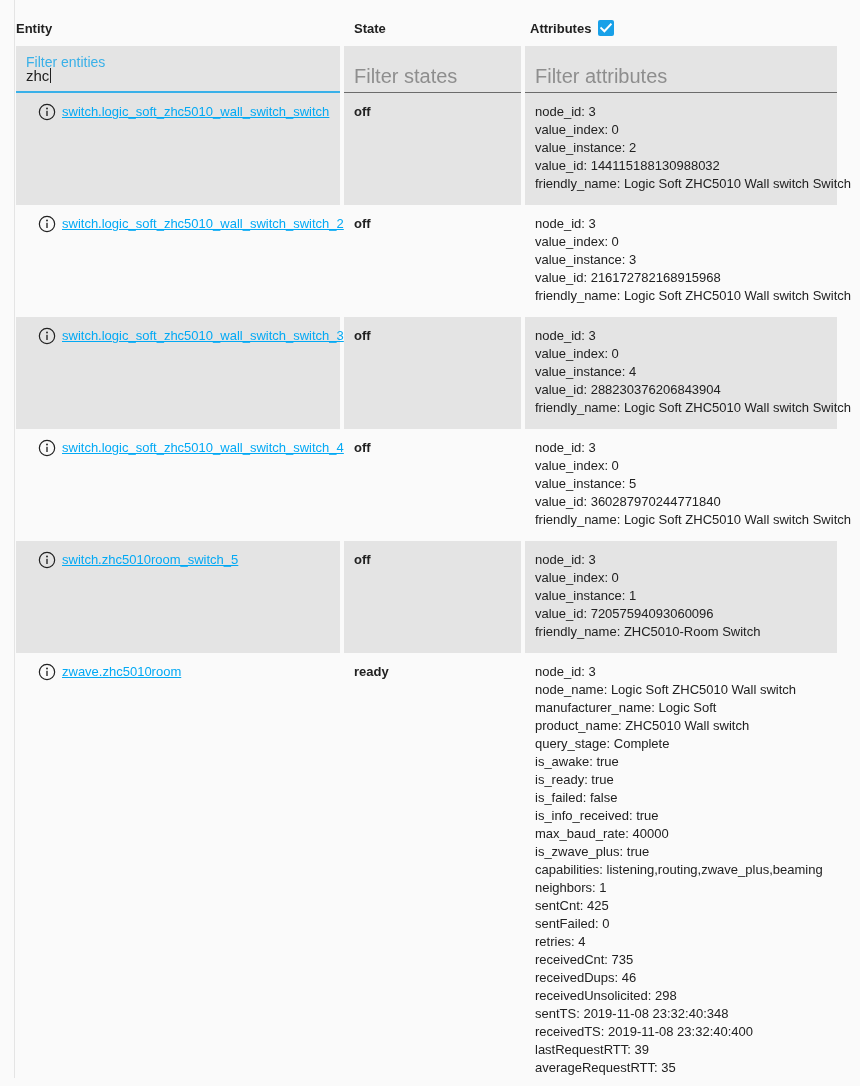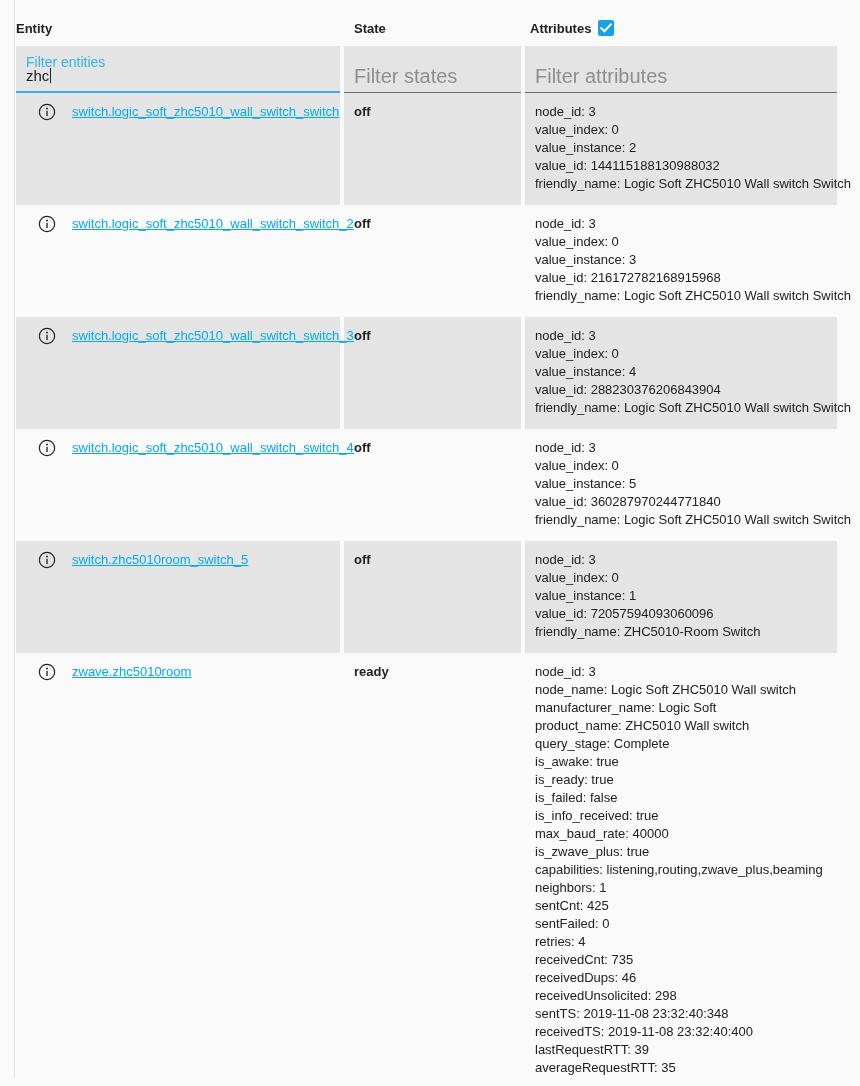--- a/index.html
+++ b/index.html
@@ -171,21 +171,21 @@
   tbody.data tr.even td { background: #fafafa; }
 
   td.cell-entity {
     padding-left: 22px !important;
     white-space: nowrap;
     overflow: visible;
   }
   .entity-inner {
     display: flex;
     align-items: flex-start;
-    gap: 16px;
+    gap: 6px;
     white-space: nowrap;
   }
   .info-icon {
     flex: none;
     width: 18px;
     height: 18px;
     margin-top: 0px;
   }
   .entity-link {
     color: #03a9f4;

